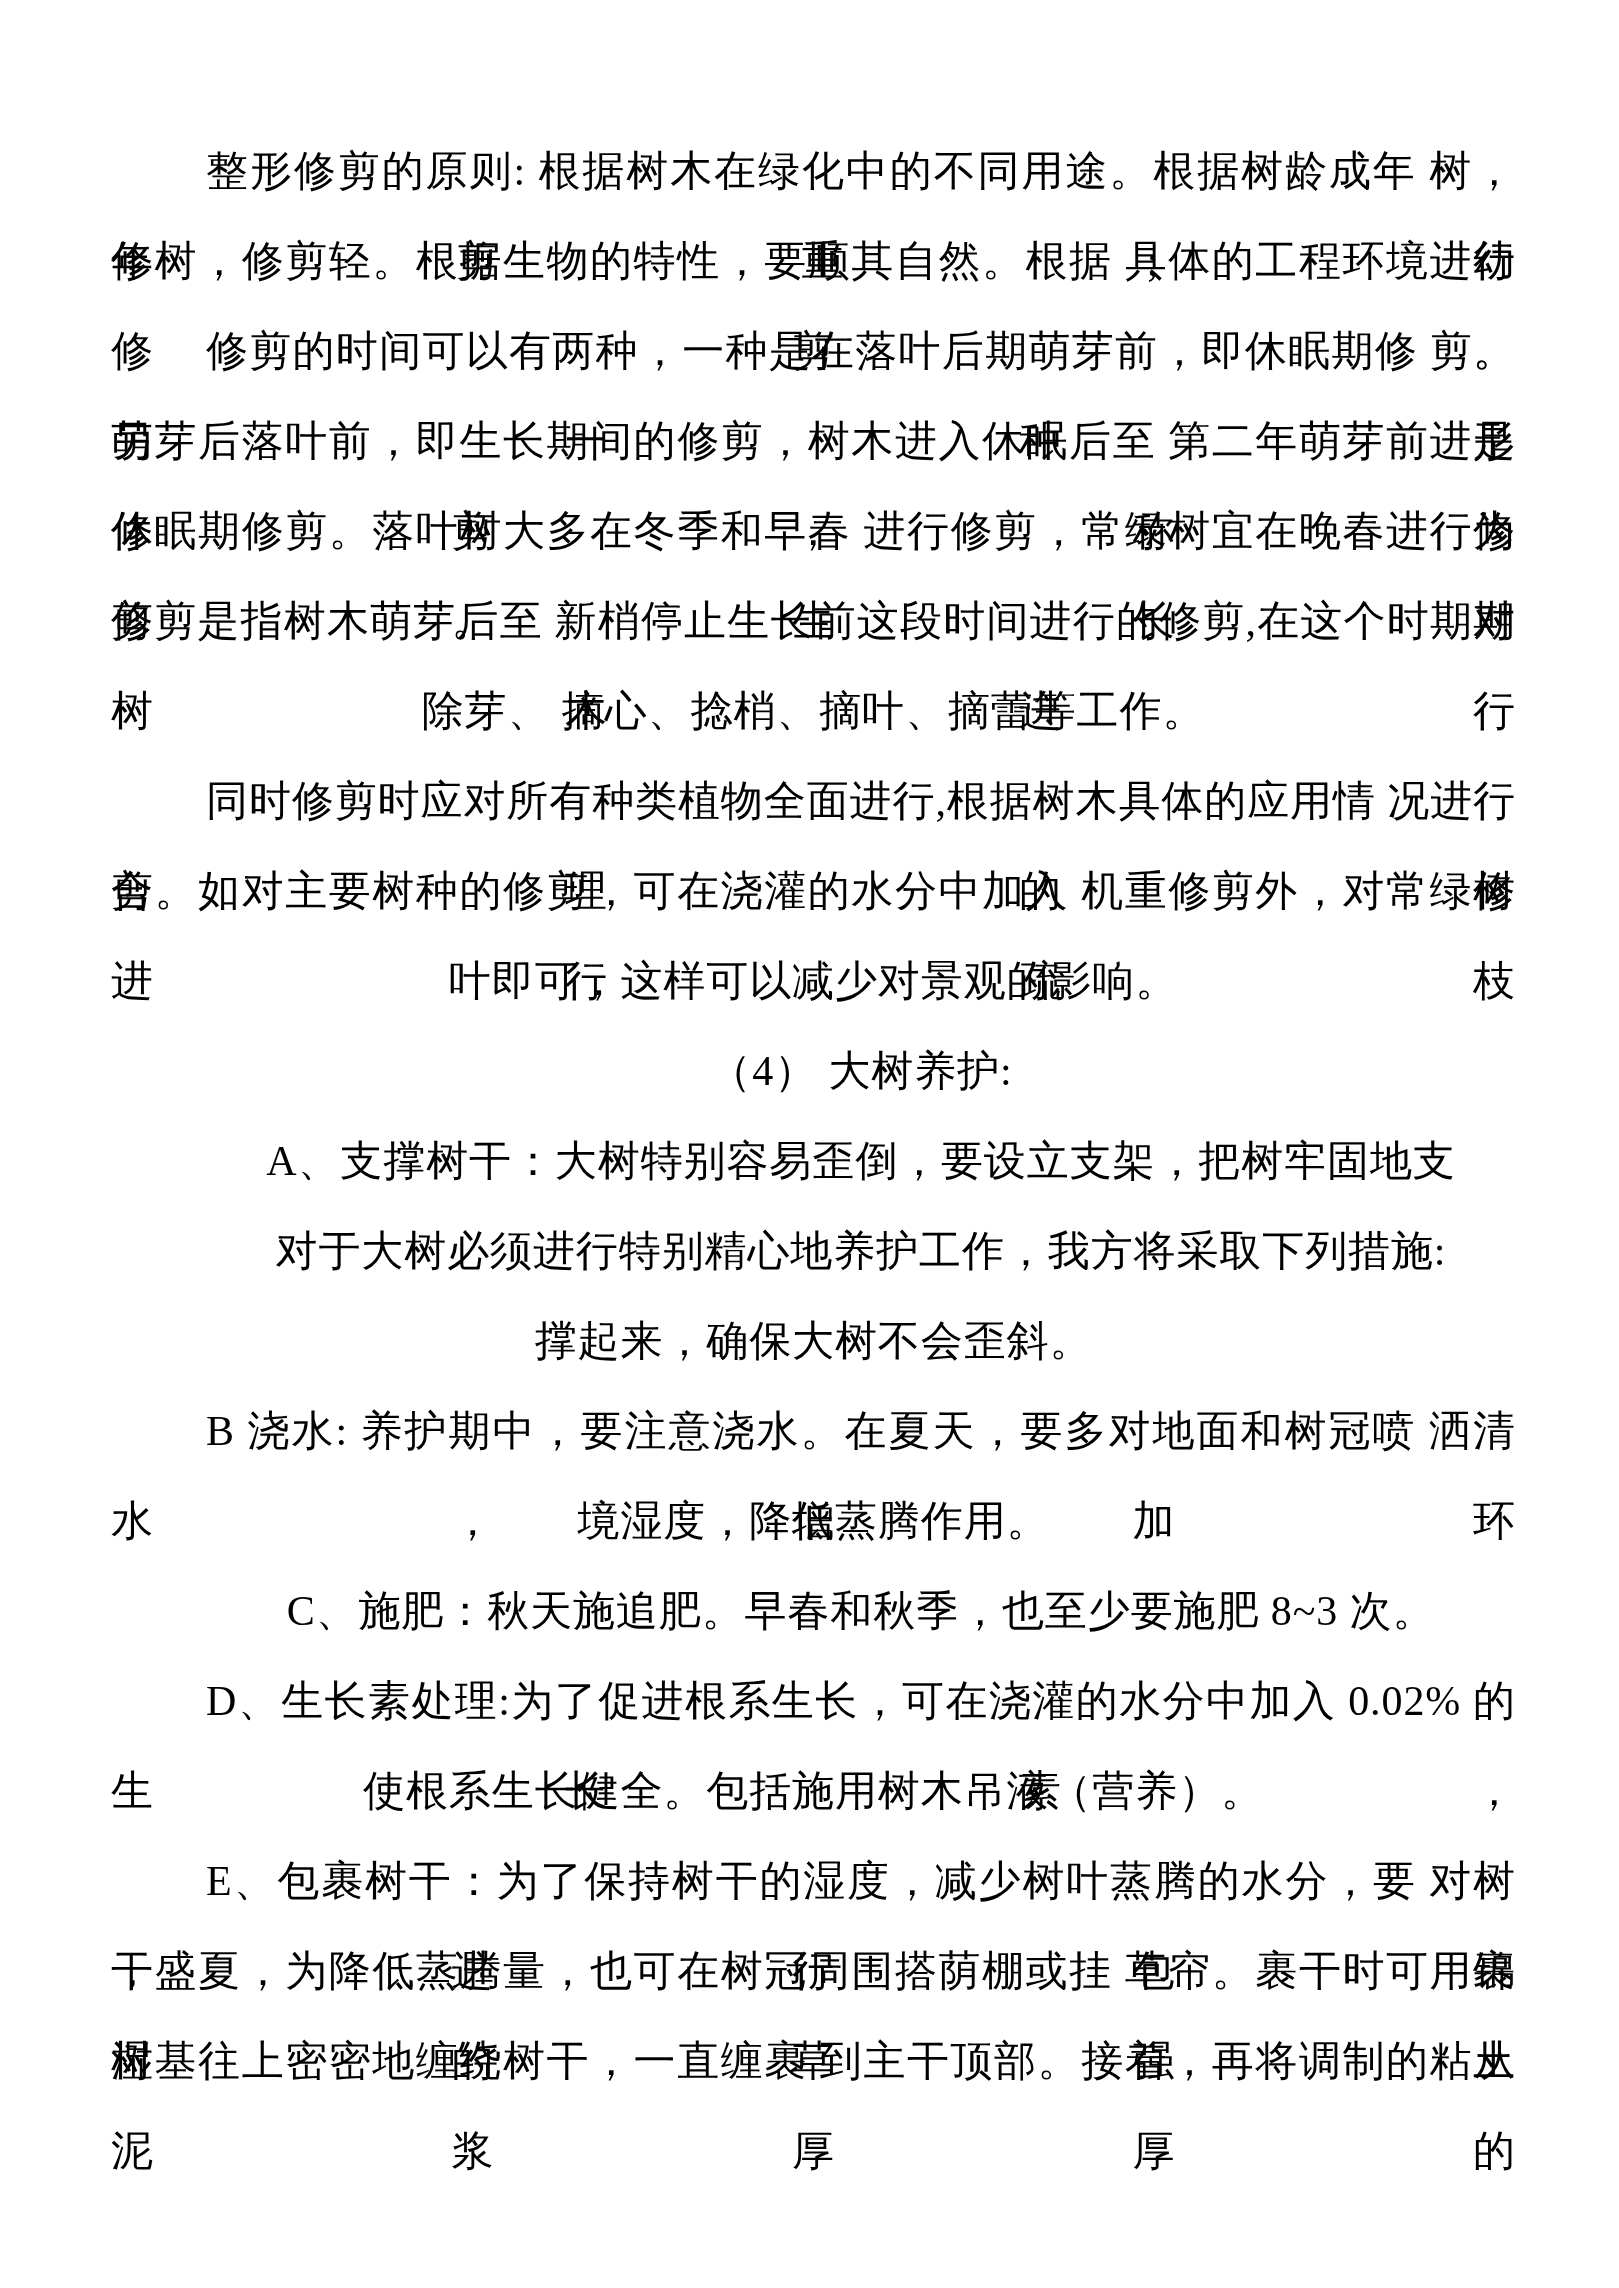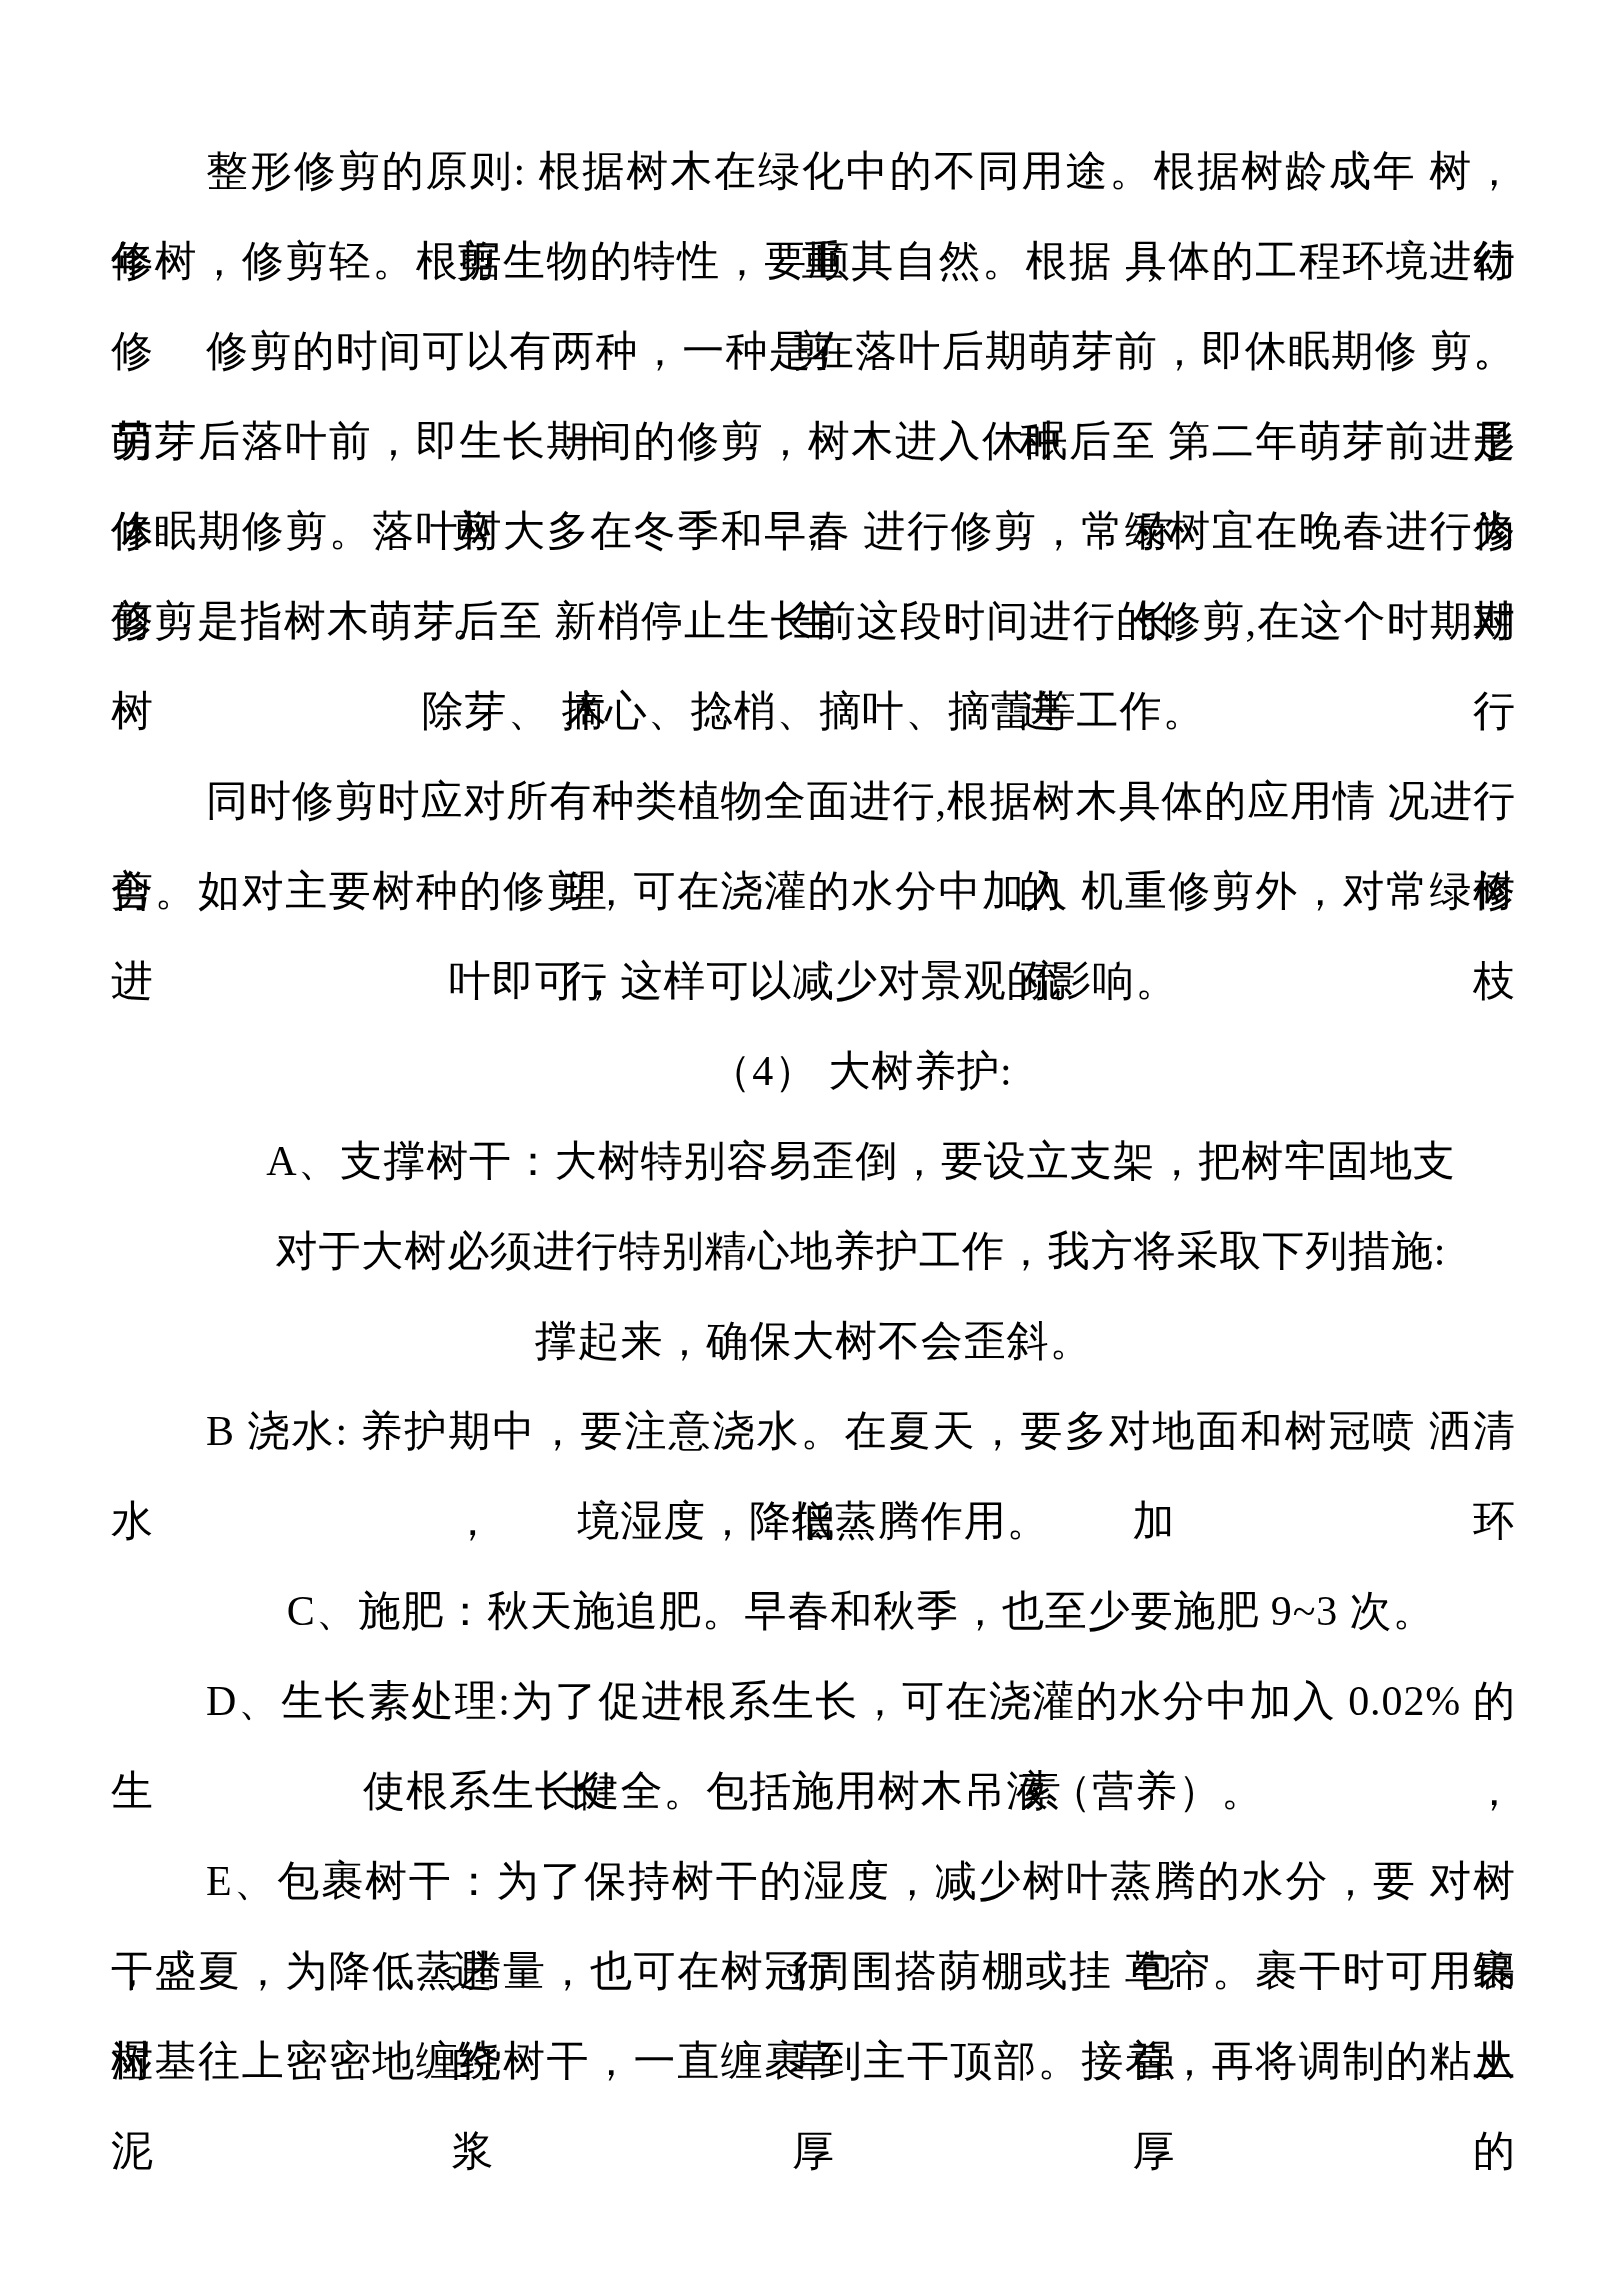--- a/index.html
+++ b/index.html
@@ -53,21 +53,21 @@
     <div class="line">除芽、 摘心、捻梢、摘叶、摘蕾等工作。</div>
     <div class="line indent full">同时修剪时应对所有种类植物全面进行,根据树木具体的应用情 况进行合理的修</div>
     <div class="line full">剪。如对主要树种的修剪，可在浇灌的水分中加入 机重修剪外，对常绿树进行疏枝</div>
     <div class="line">叶即可，这样可以减少对景观的影响。</div>
     <div class="line indent">（4） 大树养护:</div>
     <div class="line indent">A、支撑树干：大树特别容易歪倒，要设立支架，把树牢固地支</div>
     <div class="line indent">对于大树必须进行特别精心地养护工作，我方将采取下列措施:</div>
     <div class="line">撑起来，确保大树不会歪斜。</div>
     <div class="line indent full">B 浇水: 养护期中，要注意浇水。在夏天，要多对地面和树冠喷 洒清水，增加环</div>
     <div class="line">境湿度，降低蒸腾作用。</div>
-    <div class="line indent">C、施肥：秋天施追肥。早春和秋季，也至少要施肥 9~3 次。</div>
+    <div class="line indent">C、施肥：秋天施追肥。早春和秋季，也至少要施肥 8~3 次。</div>
     <div class="line indent full">D、生长素处理:为了促进根系生长，可在浇灌的水分中加入 0.02% 的生长素，</div>
     <div class="line">使根系生长健全。包括施用树木吊液（营养）。</div>
     <div class="line indent full">E、包裹树干：为了保持树干的湿度，减少树叶蒸腾的水分，要 对树干进行包裹</div>
     <div class="line full">，盛夏，为降低蒸腾量，也可在树冠周围搭荫棚或挂 草帘。裹干时可用锦湿的草强从</div>
     <div class="line full">树基往上密密地缠绕树干，一直缠裹 到主干顶部。接着，再将调制的粘土泥浆厚厚的</div>
   </div>
 </div>
 
 
 </body></html>

